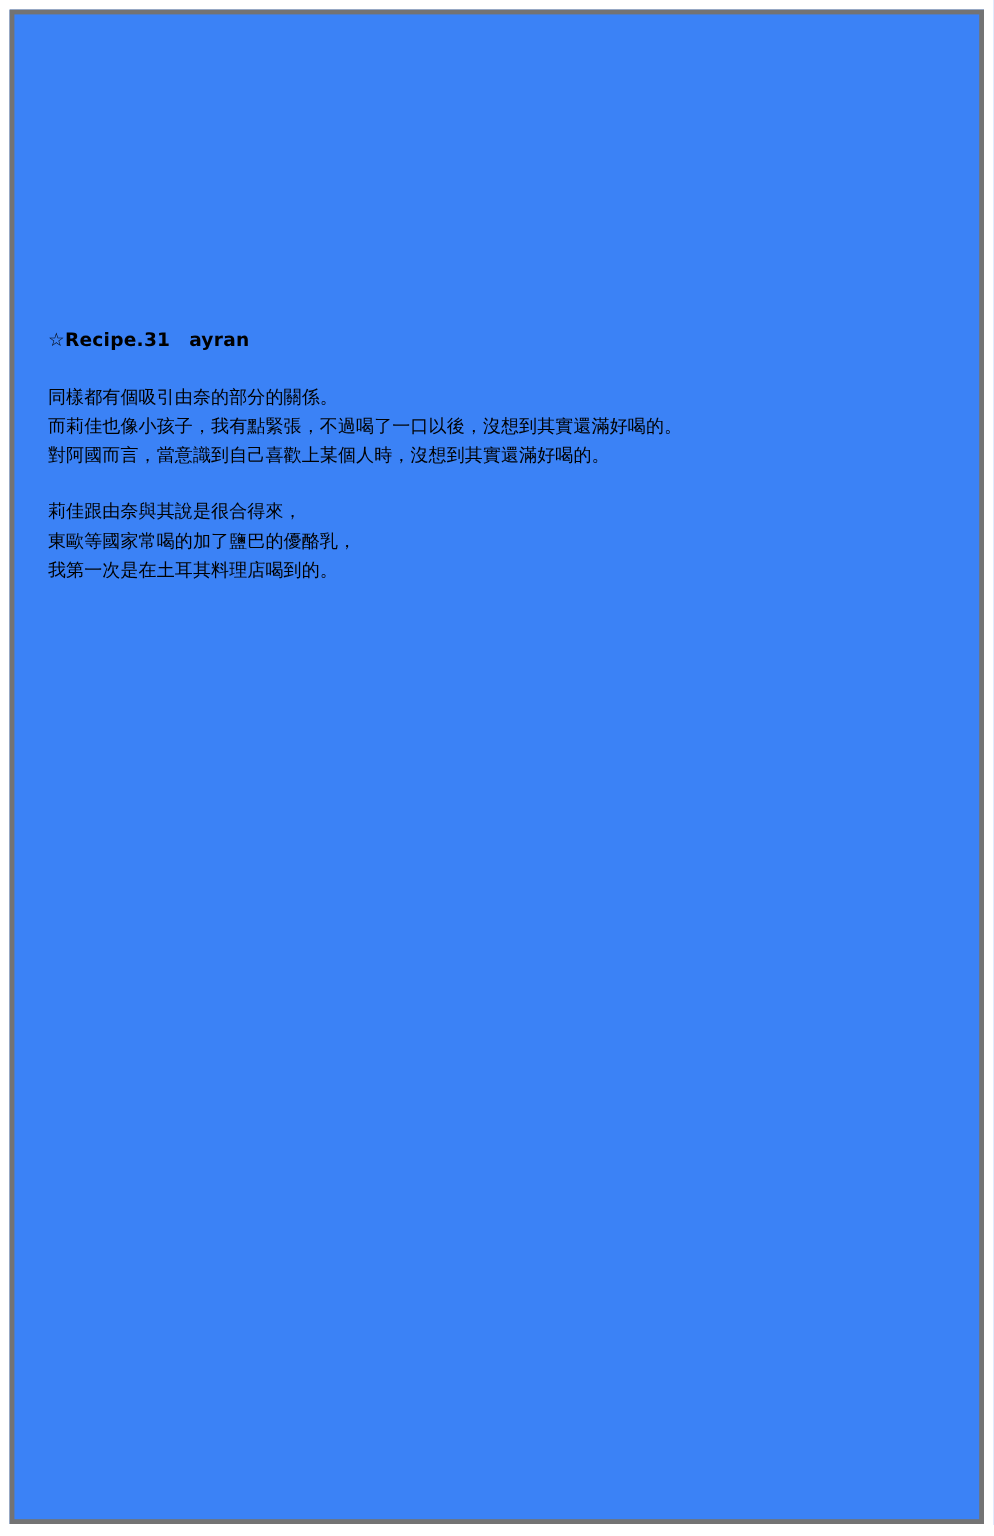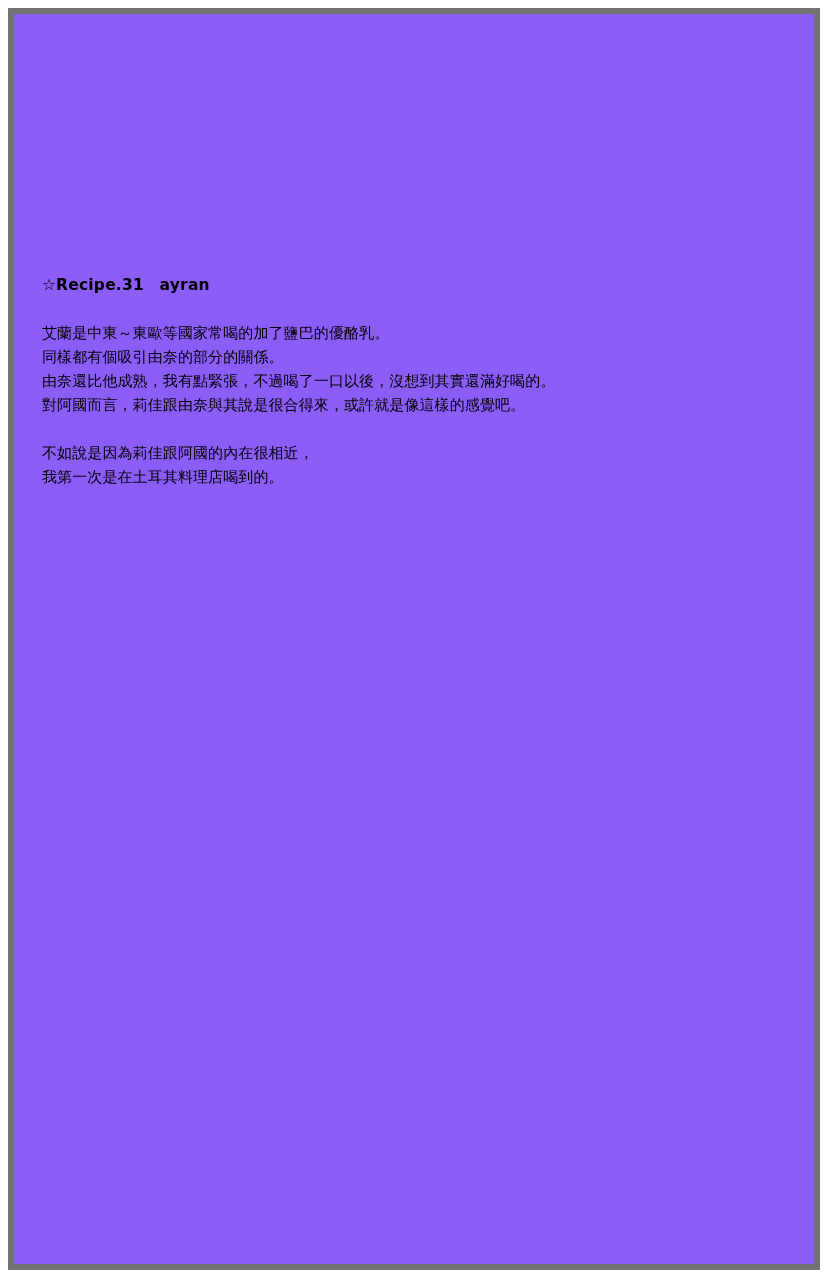--- a/index.html
+++ b/index.html
@@ -14,22 +14,22 @@
     color: #000000;
     position: relative;
     overflow: hidden;
   }
   .page {
     position: absolute;
     left: 8px;
     top: 8px;
     width: 812px;
     height: 1262px;
-    background: #8b5cf6;
-    border: 6px solid #737373;
+    background: #3b82f6;
+    border: 4px solid #737373;
     box-sizing: border-box;
   }
   .content {
     position: absolute;
     left: 28px;
     top: 262px;
     width: 740px;
   }
   .heading {
     font-size: 15.5px;
@@ -55,27 +55,27 @@
 </style>
 </head>
 <body>
 
 <div class="page">
   <div class="content">
 
     <div class="heading">☆Recipe.31　ayran</div>
 
     <div class="para">
-      <span class="line">艾蘭是中東～東歐等國家常喝的加了鹽巴的優酪乳。</span>
       <span class="line">同樣都有個吸引由奈的部分的關係。</span>
-      <span class="line">由奈還比他成熟，我有點緊張，不過喝了一口以後，沒想到其實還滿好喝的。</span>
-      <span class="line">對阿國而言，莉佳跟由奈與其說是很合得來，或許就是像這樣的感覺吧。</span>
+      <span class="line">而莉佳也像小孩子，我有點緊張，不過喝了一口以後，沒想到其實還滿好喝的。</span>
+      <span class="line">對阿國而言，當意識到自己喜歡上某個人時，沒想到其實還滿好喝的。</span>
     </div>
 
     <div class="gap"></div>
 
     <div class="para">
-      <span class="line">不如說是因為莉佳跟阿國的內在很相近，</span>
+      <span class="line">莉佳跟由奈與其說是很合得來，</span>
+      <span class="line">東歐等國家常喝的加了鹽巴的優酪乳，</span>
       <span class="line">我第一次是在土耳其料理店喝到的。</span>
     </div>
 
   </div>
 </div>
 
 </body></html>

